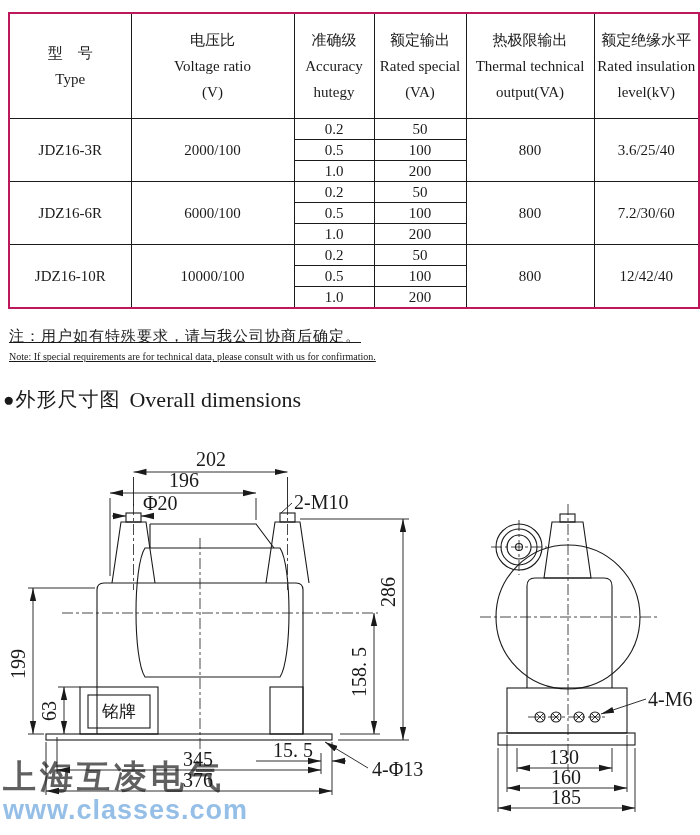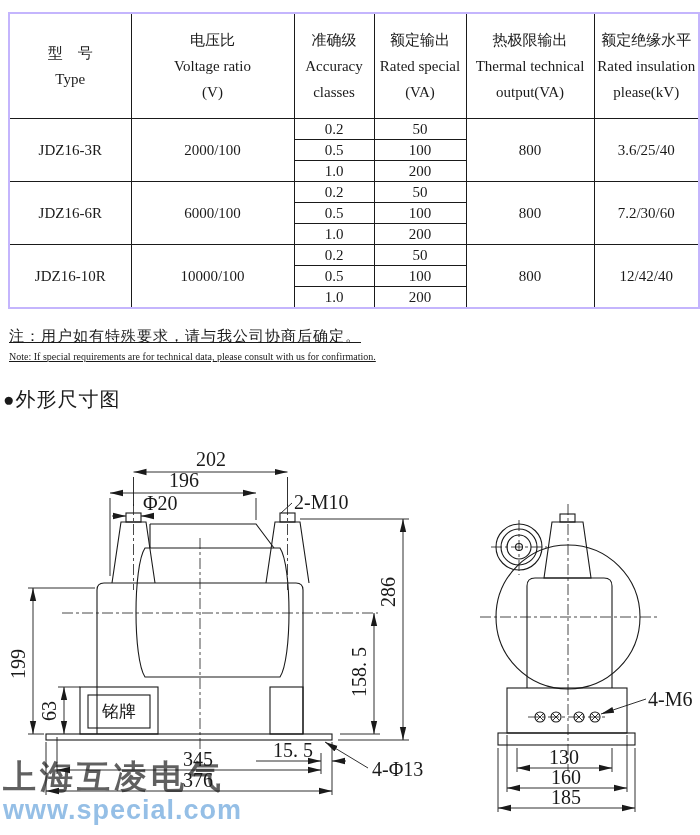--- a/index.html
+++ b/index.html
@@ -3,21 +3,21 @@
 <meta charset="utf-8">
 <style>
   html,body{margin:0;padding:0;background:#fff;}
   body{width:700px;height:835px;position:relative;overflow:hidden;
        font-family:"Liberation Serif","DejaVu Serif",serif;color:#1a1a1a;}
   
   .spec-table{position:absolute;left:8px;top:12px;width:690px;
       border-collapse:collapse;table-layout:fixed;}
   .spec-table th,.spec-table td{border:1px solid #1a1a1a;text-align:center;
       vertical-align:middle;font-size:15px;font-weight:normal;padding:0;}
-  .spec-table{border:2px solid #c4b5fd;}
+  .spec-table{border:2px solid #be185d;}
   .spec-table thead th{height:104px;}
   .spec-table tbody td{height:20px;}
   .hline{line-height:26px;}
   
   .note{position:absolute;left:9px;font-size:15px;white-space:nowrap;text-decoration:underline;}
   .note-zh{top:327px;letter-spacing:1px;}
   .note-en{top:351px;font-size:10px;}
   
   .sec-title{position:absolute;left:3px;top:386px;font-size:21px;
       display:flex;align-items:center;white-space:nowrap;}
@@ -59,36 +59,36 @@
         <div class="hline">Type</div>
       </th>
       <th>
         <div class="hline">电压比</div>
         <div class="hline">Voltage ratio</div>
         <div class="hline">(V)</div>
       </th>
       <th>
         <div class="hline">准确级</div>
         <div class="hline">Accuracy</div>
-        <div class="hline">classes</div>
+        <div class="hline">hutegy</div>
       </th>
       <th>
         <div class="hline">额定输出</div>
         <div class="hline">Rated special</div>
         <div class="hline">(VA)</div>
       </th>
       <th>
         <div class="hline">热极限输出</div>
         <div class="hline">Thermal technical</div>
         <div class="hline">output(VA)</div>
       </th>
       <th>
         <div class="hline">额定绝缘水平</div>
         <div class="hline">Rated insulation</div>
-        <div class="hline">please(kV)</div>
+        <div class="hline">level(kV)</div>
       </th>
     </tr>
   </thead>
   <tbody>
 
     <tr>
       <td rowspan="3">JDZ16-3R</td>
       <td rowspan="3">2000/100</td>
       <td>0.2</td>
       <td>50</td>
@@ -139,25 +139,26 @@
     </tr>
   </tbody>
 </table>
 
 <div class="note note-zh">注：用户如有特殊要求，请与我公司协商后确定。</div>
 <div class="note note-en">Note: If special requirements are for technical data, please consult with us for confirmation.</div>
 
 <div class="sec-title">
   <span class="bullet">●</span>
   <span class="zh">外形尺寸图</span>
+  <span class="en">Overall dimensions</span>
 </div>
 
 <div class="watermark">
   <div class="wm1">上海互凌电气</div>
-  <div class="wm2">www.special.com</div>
+  <div class="wm2">www.classes.com</div>
 </div>
 
 <div class="drawing">
 <svg width="700" height="415" viewBox="0 420 700 415">
   <defs>
     <marker id="arr" viewBox="0 0 12 7" refX="12" refY="3.5" markerWidth="13" markerHeight="8" markerUnits="userSpaceOnUse" orient="auto-start-reverse">
       <path d="M12,3.5 L0,0.6 L0,6.4 Z" fill="#1a1a1a"></path>
     </marker>
   </defs>
 

